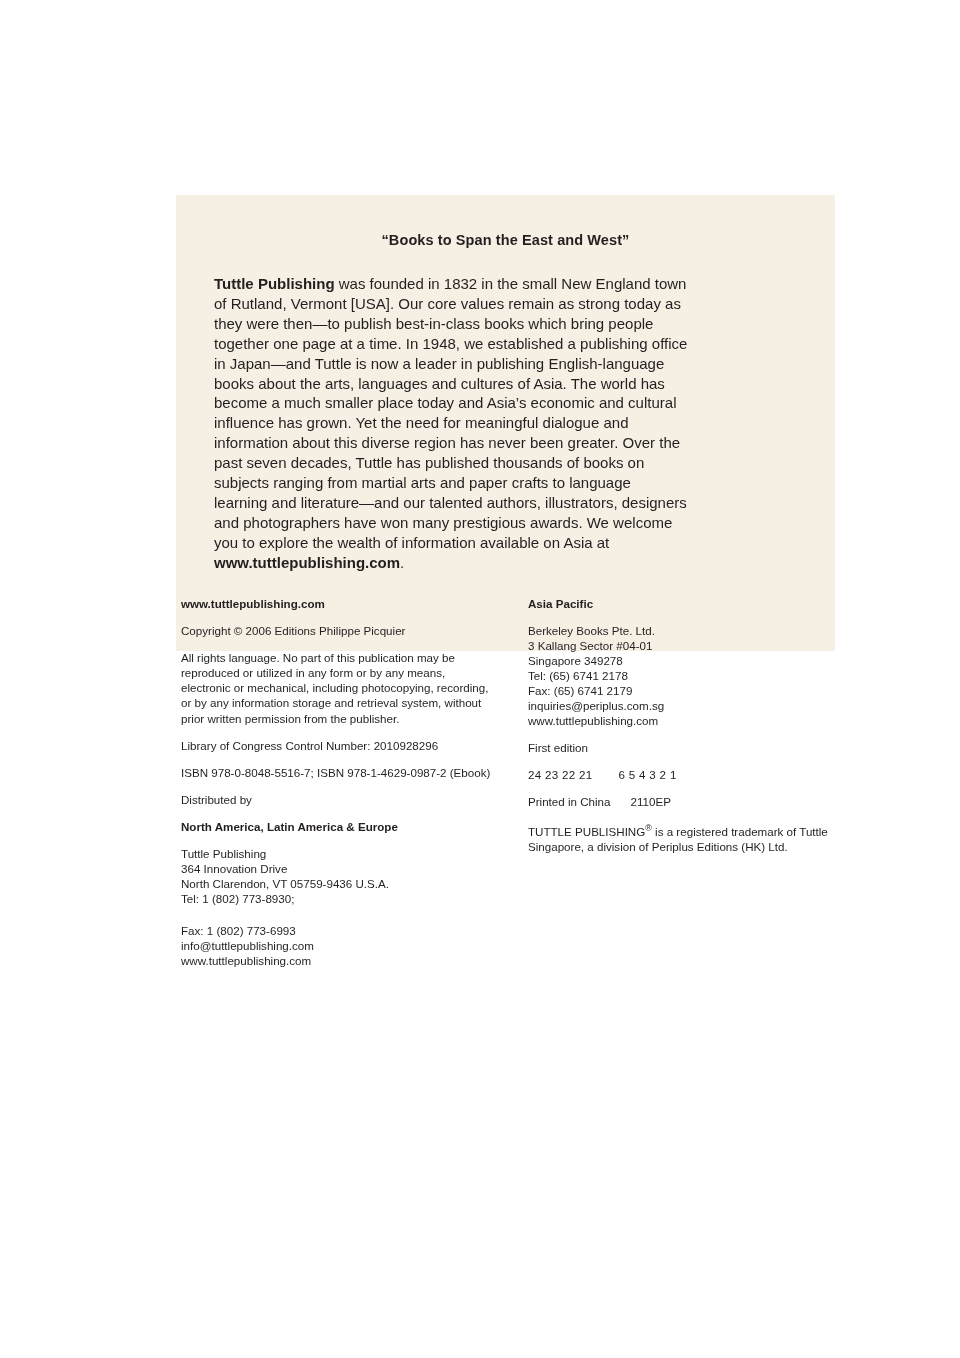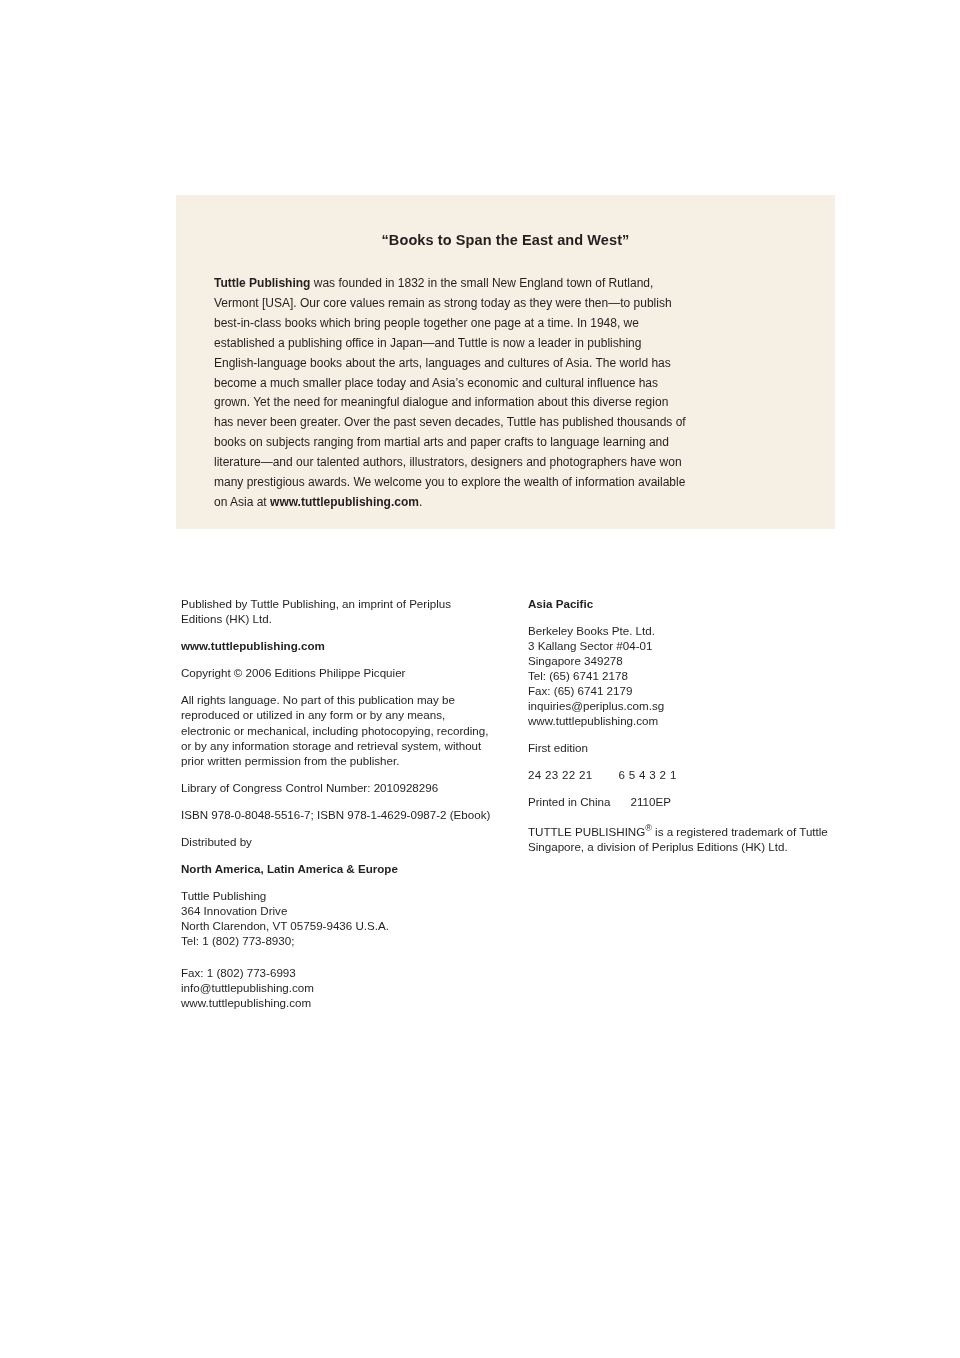--- a/index.html
+++ b/index.html
@@ -17,41 +17,41 @@
     overflow: hidden;
     -webkit-font-smoothing: antialiased;
   }
 
   
   .promo-panel {
     position: absolute;
     left: 176px;
     top: 195px;
     width: 659px;
-    height: 334px;
+    height: 456px;
     background: #f6efe3;
     box-sizing: border-box;
   }
 
   .promo-title {
     margin: 0;
     padding: 37px 0 0 0;
     text-align: center;
     font-size: 14.5px;
     font-weight: bold;
     letter-spacing: 0.1px;
     color: #231f20;
   }
 
   .promo-body {
     margin: 0;
     padding: 26px 0 0 0;
     width: 474px;
     margin-left: 38px;
-    font-size: 12px;
+    font-size: 15px;
     line-height: 19.9px;
     text-align: left;
     color: #231f20;
   }
   .promo-body b { font-weight: bold; }
 
   
   .imprint {
     position: absolute;
     top: 596px;
@@ -88,21 +88,20 @@
 <section class="promo-panel">
   <h1 class="promo-title">“Books to Span the East and West”</h1>
 
   <p class="promo-body"><b>Tuttle Publishing</b><span> was founded in 1832 in the small New England town of Rutland, Vermont [USA]. Our core values remain as strong today as they were then—to publish best-in-class books which bring people together one page at a time. In 1948, we established a publishing office in Japan—and Tuttle is now a leader in publishing English-language books about the arts, languages and cultures of Asia. The world has become a much smaller place today and Asia’s economic and cultural influence has grown. Yet the need for meaningful dialogue and information about this diverse region has never been greater. Over the past seven decades, Tuttle has published thousands of books on subjects ranging from martial arts and paper crafts to language learning and literature—and our talented authors, illustrators, designers and photographers have won many prestigious awards. We welcome you to explore the wealth of information available on Asia at </span><b>www.tuttlepublishing.com</b><span>.</span></p>
 </section>
 
 <section class="imprint">
 
   <div class="col col-left">
 
-    <p class="blk">Published by Tuttle Publishing, an imprint of Periplus Editions (HK) Ltd.</p>
 
     <p class="blk bold">www.tuttlepublishing.com</p>
 
 
     <p class="blk">Copyright © 2006 Editions Philippe Picquier</p>
 
     <p class="blk">All rights language. No part of this publication may be reproduced or utilized in any form or by any means, electronic or mechanical, including photocopying, recording, or by any information storage and retrieval system, without prior written permission from the publisher.</p>
 
     <p class="blk">Library of Congress Control Number: 2010928296</p>
 

